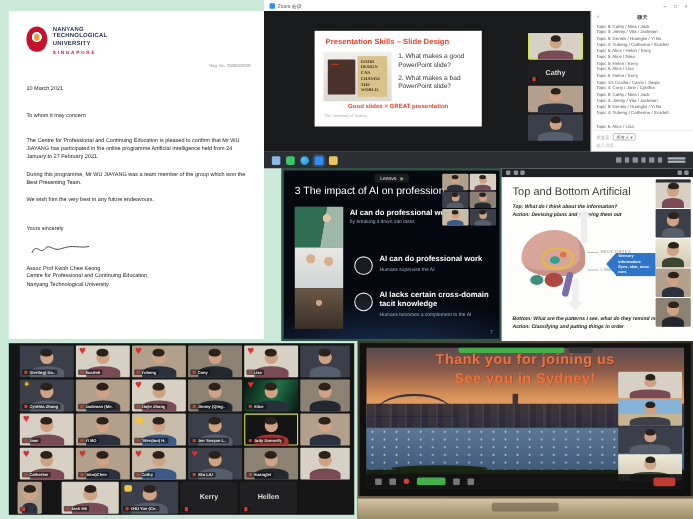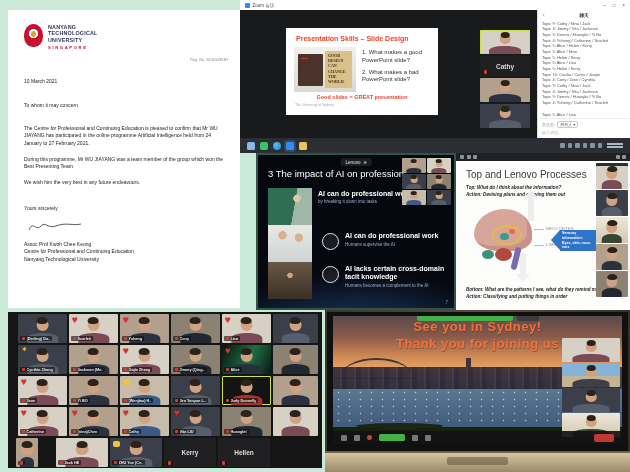--- a/index.html
+++ b/index.html
@@ -435,21 +435,21 @@
 
   <section class="brain">
     <div class="btop">
       <i></i>
         <i></i>
         <i></i>
       <i class="sp"></i>
         <i></i>
     </div>
     <div class="bwhite">
-      <h2>Top and Lenovo Processes</h2>
+      <h2>Top and Bottom Artificial</h2>
       <p class="bq q1">Top: What do I think about the information?</p>
       <p class="bq">Action: Devising plans and carrying them out</p>
       <div class="bfig">
         <span class="uparr"></span>
         <div class="blob"></div>
         <span class="limb"></span>
         <span class="teal"></span>
         <span class="orng"></span>
         <span class="cereb"></span>
         <span class="stem"></span>
@@ -830,22 +830,22 @@
   <section class="thx">
     <div class="lap">
       <div class="scr">
         <div class="sharebar"></div>
         <div class="scene">
           <div class="bridge"></div>
           <div class="city"></div>
           <div class="water"></div>
           <div class="shore"></div>
           <div class="thxt">
+            <div>Thank you for joining us</div>
             <div>See you in Sydney!</div>
-            <div>Thank you for joining us</div>
           </div>
           <div id="thxTiles">
               <div class="tile t1">
     <div class="person">
       <div class="head"></div>
                   <div class="torso"></div>
     </div>
 
   </div>
               <div class="tile t8">

